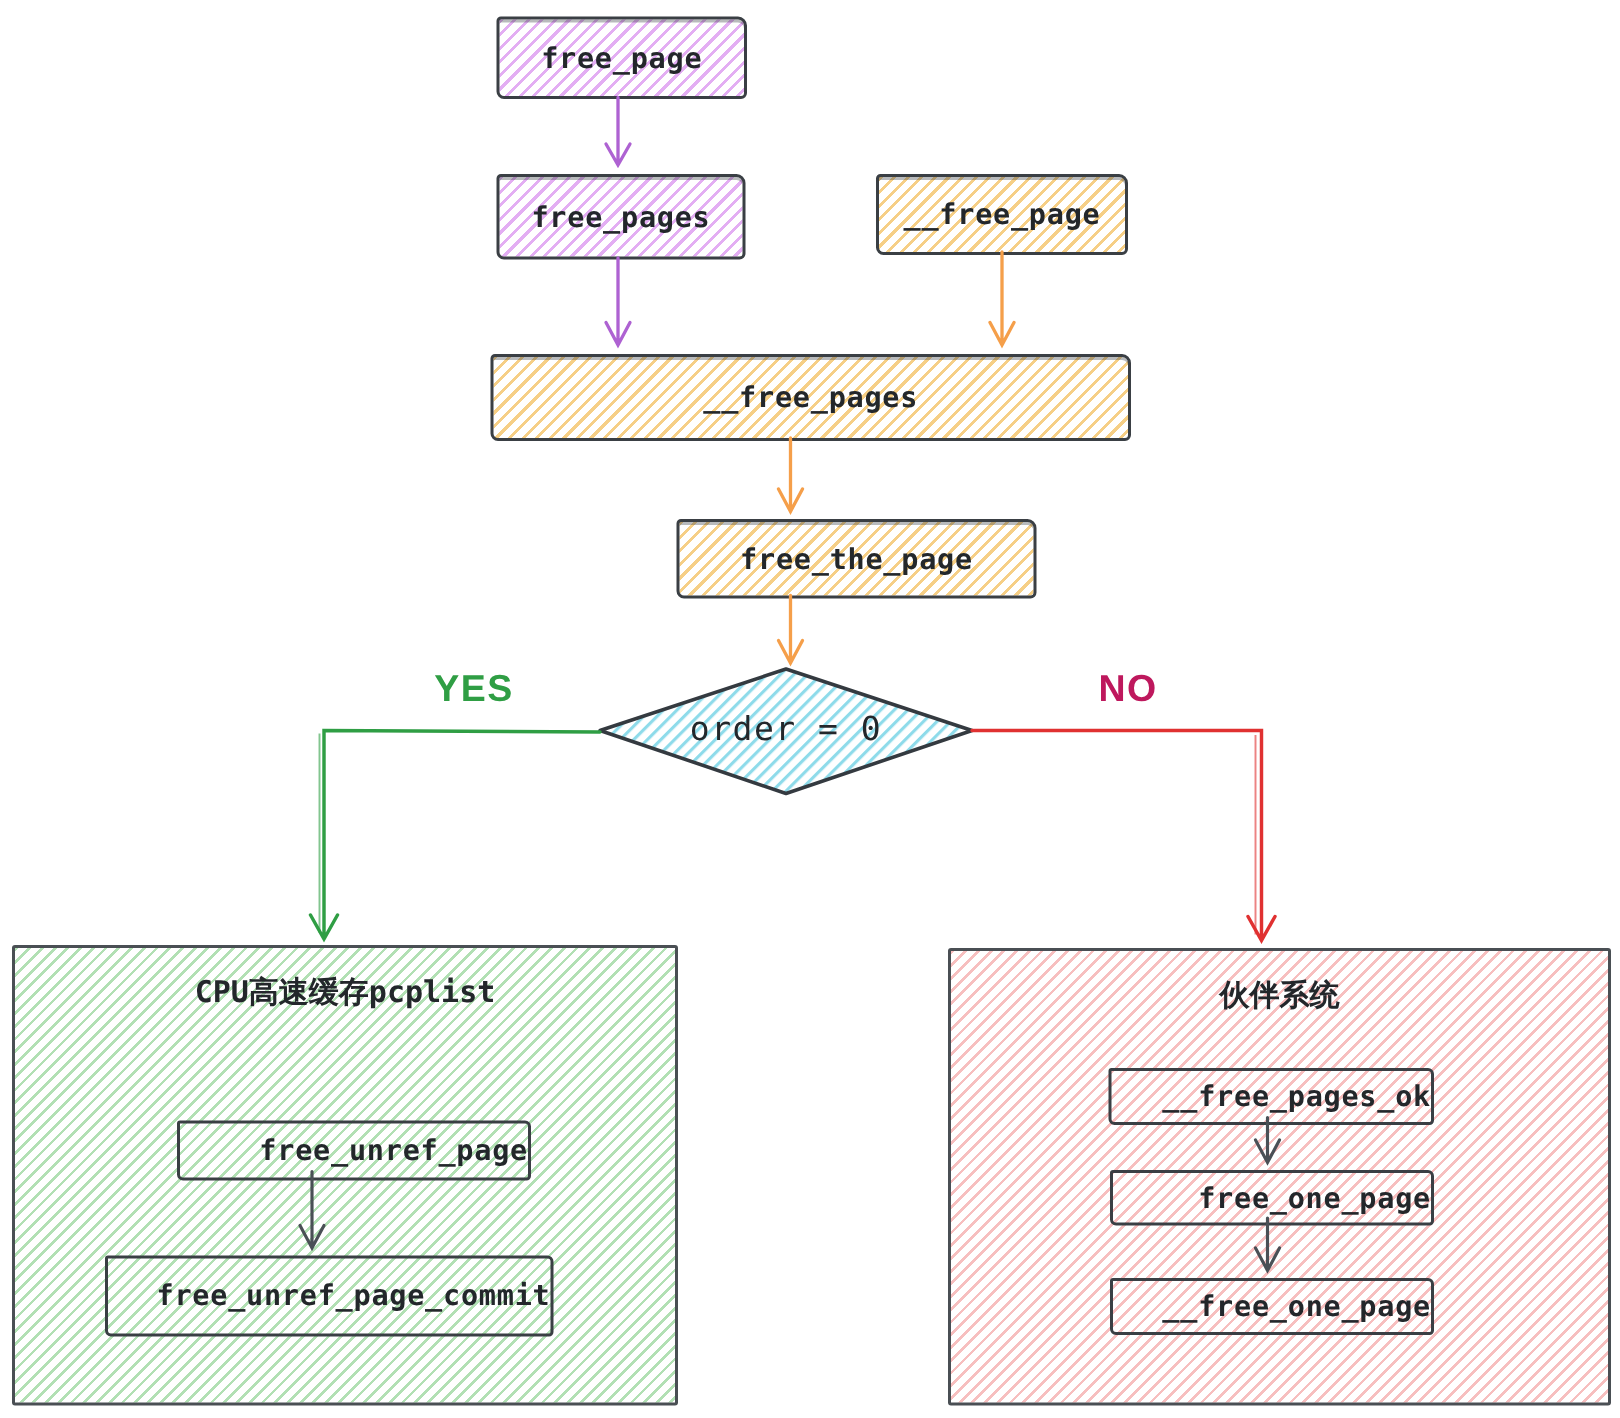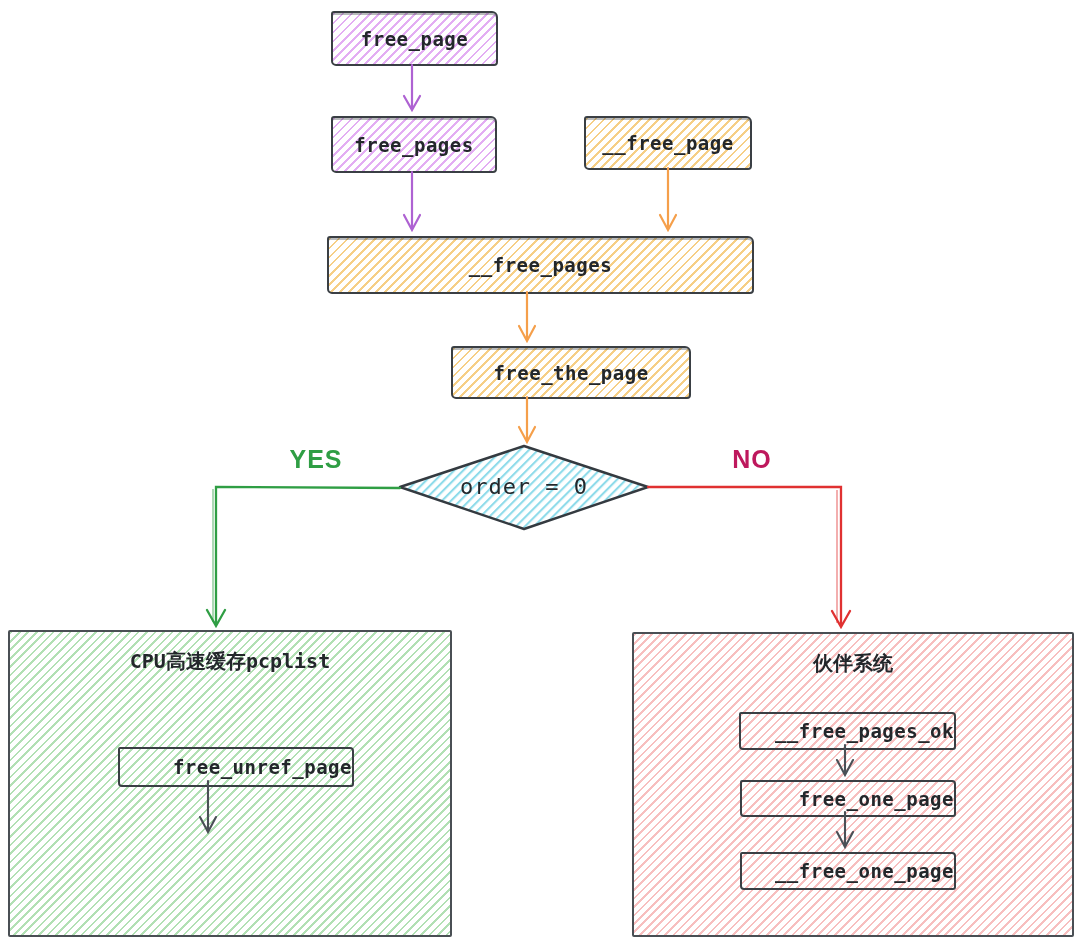--- a/index.html
+++ b/index.html
@@ -66,20 +66,23 @@
   <div id="decision-label">order = 0</div>
 
   <div id="yes-label" class="branch-label">YES</div>
   <div id="no-label" class="branch-label">NO</div>
 
   <div class="group h-green" style="left:8px;top:630px;width:440px;height:303px;">
     <div class="group-title">CPU高速缓存pcplist</div>
     <div class="inner" style="left:90px;top:115px;width:232px;height:36px;margin-left:18px;">
       <span>free_unref_page</span>
     </div>
+    <div class="inner" style="left:60px;top:205px;width:295px;height:50px;">
+      <span>free_unref_page_commit</span>
+    </div>
   </div>
 
   <div class="group h-pink" style="left:632px;top:632px;width:438px;height:301px;">
     <div class="group-title">伙伴系统</div>
     <div class="inner" style="left:105px;top:78px;width:213px;height:34px;">
       <span>__free_pages_ok</span>
     </div>
     <div class="inner" style="left:106px;top:146px;width:212px;height:33px;">
       <span>free_one_page</span>
     </div>

